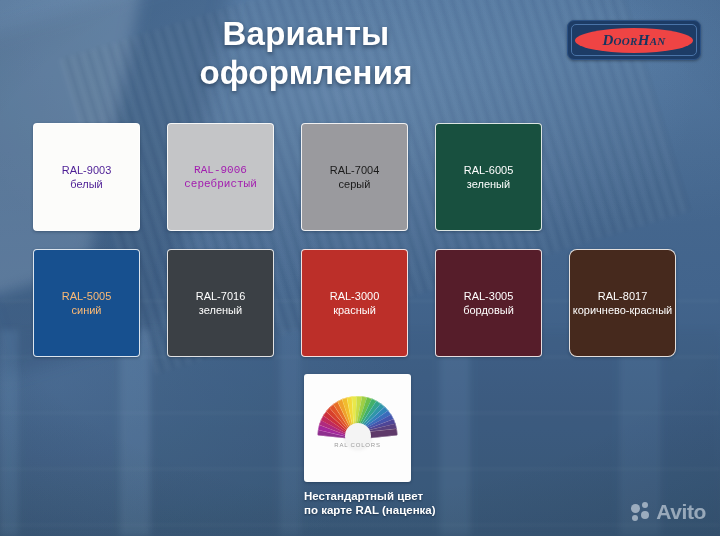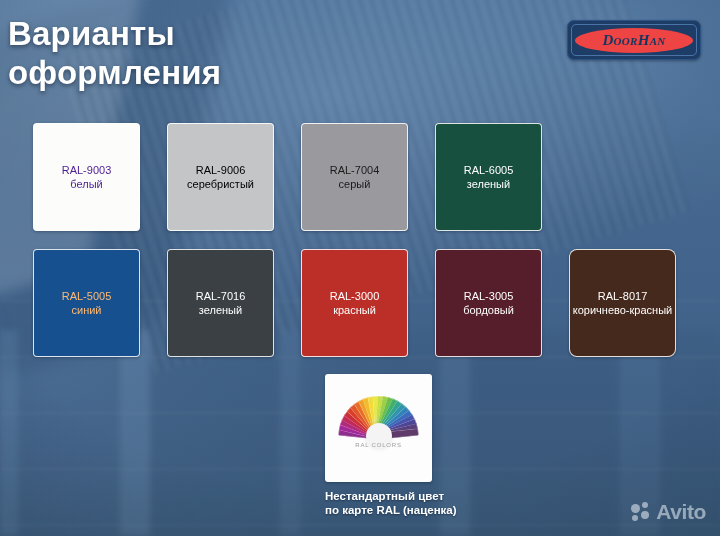--- a/index.html
+++ b/index.html
@@ -47,21 +47,21 @@
         rgba(52,84,120,.12) 660px 720px);
     filter:blur(3px);}
   .bg-hlines{position:absolute;left:0;top:300px;width:720px;height:236px;
     background:repeating-linear-gradient(180deg,
       rgba(255,255,255,.045) 0 2px, rgba(255,255,255,0) 2px 56px);
     filter:blur(1.5px);}
   .bg-vignette{position:absolute;inset:0;
     background:radial-gradient(120% 110% at 50% 42%, rgba(0,0,0,0) 45%, rgba(12,28,48,.33) 100%);}
 
   
-  .title{position:absolute;left:8px;top:14px;width:580px;
+  .title{position:absolute;left:16px;top:14px;width:580px;text-align:center;
     color:#ffffff;font-weight:bold;font-size:33px;line-height:39px;
     letter-spacing:.2px;text-shadow:0 2px 4px rgba(12,28,48,.55);}
   .title .l2{display:block;}
 
   .logo{position:absolute;left:567px;top:20px;width:132px;height:38px;
     background:#1d3c66;border-radius:7px;
     box-shadow:0 1px 3px rgba(0,0,0,.35);
     border:1px solid #2c5285;}
   .logo-inner{position:absolute;left:3px;top:3px;right:3px;bottom:3px;
     border:1px solid #4a74a8;border-radius:5px;
@@ -77,21 +77,21 @@
   .row{display:flex;gap:27px;margin-bottom:18px;}
   .swatch{width:107px;height:108px;border:1px solid rgba(255,255,255,.85);
     border-radius:4px;box-sizing:border-box;
     display:flex;align-items:center;justify-content:center;
     box-shadow:0 1px 3px rgba(10,25,45,.35);}
   .sw-label{text-align:center;font-size:11px;line-height:14px;font-weight:normal;}
   .sw-code{display:block;}
   .sw-name{display:block;}
 
   
-  .fan-wrap{position:absolute;left:325px;top:374px;width:108px;text-align:right;}
+  .fan-wrap{position:absolute;left:304px;top:374px;width:108px;text-align:right;}
   .fan-card{width:107px;height:108px;background:#fdfdfd;border-radius:3px;
     box-shadow:0 1px 3px rgba(10,25,45,.35);position:relative;overflow:hidden;}
   .fan{position:absolute;left:50%;top:62px;transform:translateX(-50%);
     width:0;height:0;}
   .wedge{position:absolute;left:0;top:0;width:7px;height:40px;
     transform-origin:50% 100%;border-radius:1px 1px 0 0;
     margin-left:-3.5px;margin-top:-40px;
     box-shadow:0 0 0 .5px rgba(255,255,255,.55) inset;}
   .fan-center{position:absolute;left:50%;top:62px;transform:translate(-50%,-50%);
     width:26px;height:26px;border-radius:50%;background:#f4f4f4;
@@ -144,21 +144,21 @@
 
   <div class="grid">
 
     <div class="row">
       <div class="swatch" style="background: rgb(252, 252, 250); color: #4c1d95;">
         <span class="sw-label">
           <span class="sw-code">RAL-9003</span>
           <span class="sw-name">белый</span>
         </span>
       </div>
-      <div class="swatch" style="background: rgb(196, 197, 199); color: #000000;">
+      <div class="swatch" style="background: rgb(196, 197, 199); color: #a21caf; font-family: Liberation Mono, monospace;">
         <span class="sw-label">
           <span class="sw-code">RAL-9006</span>
           <span class="sw-name">серебристый</span>
         </span>
       </div>
       <div class="swatch" style="background: rgb(154, 154, 158); color: rgb(27, 27, 27);">
         <span class="sw-label">
           <span class="sw-code">RAL-7004</span>
           <span class="sw-name">серый</span>
         </span>

